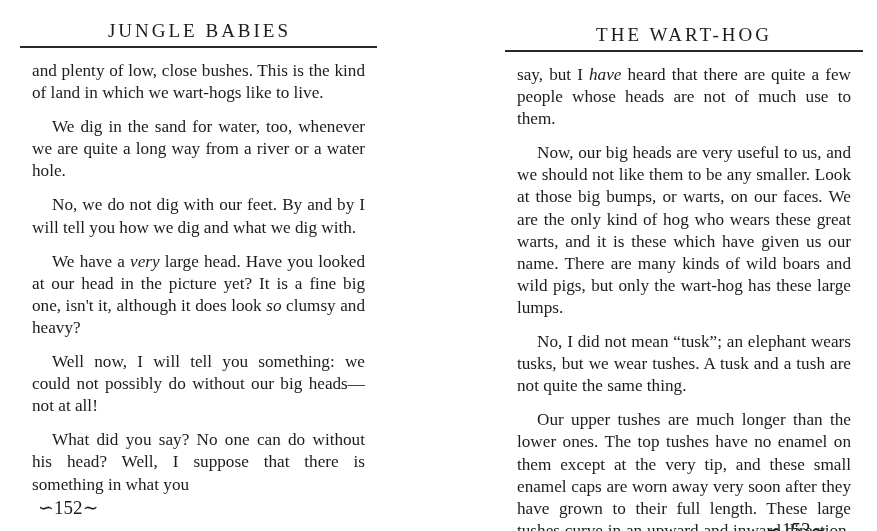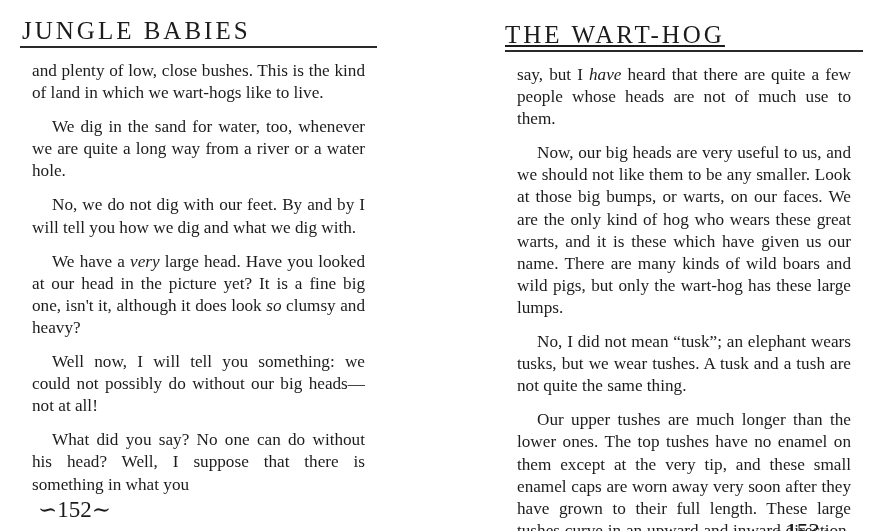--- a/index.html
+++ b/index.html
@@ -1,30 +1,30 @@
 <!DOCTYPE html>
 <html><head>
 <meta charset="utf-8">
 <style>
   html, body { margin:0; padding:0; }
   body { width:877px; height:531px; background:#ffffff; position:relative; overflow:hidden;
          font-family:"Liberation Serif","DejaVu Serif",serif; color:#1c1c1c; }
   .page { position:absolute; top:0; }
   .page.left { left:20px; width:357px; }
   .page.right { left:505px; width:358px; }
-  .running-head { font-size:25px; letter-spacing:3px; height:30px; line-height:30px; }
+  .running-head { text-align:center; font-size:19px; letter-spacing:3px; height:30px; line-height:30px; }
   .page.left .running-head { margin-top:16px; padding-left:2px; }
-  .page.right .running-head { margin-top:20px;text-decoration:underline; }
+  .page.right .running-head { margin-top:20px; }
   .rule { border-top:2px solid #2a2a2a; margin-top:0; }
   .page.left .rule { margin-top:0; }
   .body-text { font-size:17.2px; line-height:22.1px; margin-top:2px; }
   .body-text p { margin:12px; text-align:justify; text-indent:0; }
   .body-text p.indent { text-indent:20px; }
   .body-text em { font-style:italic; }
-  .folio { position:absolute; top:496px; font-size:23px; }
+  .folio { position:absolute; top:496px; font-size:19px; }
   .page.left .folio { left:18px; }
   .page.right .folio { left:261px; top:499px;margin-top:19px; }
 </style>
 </head>
 <body>
 
 <div class="page left">
   <div class="running-head">JUNGLE BABIES</div>
   <div class="rule"></div>
   <div class="body-text">

